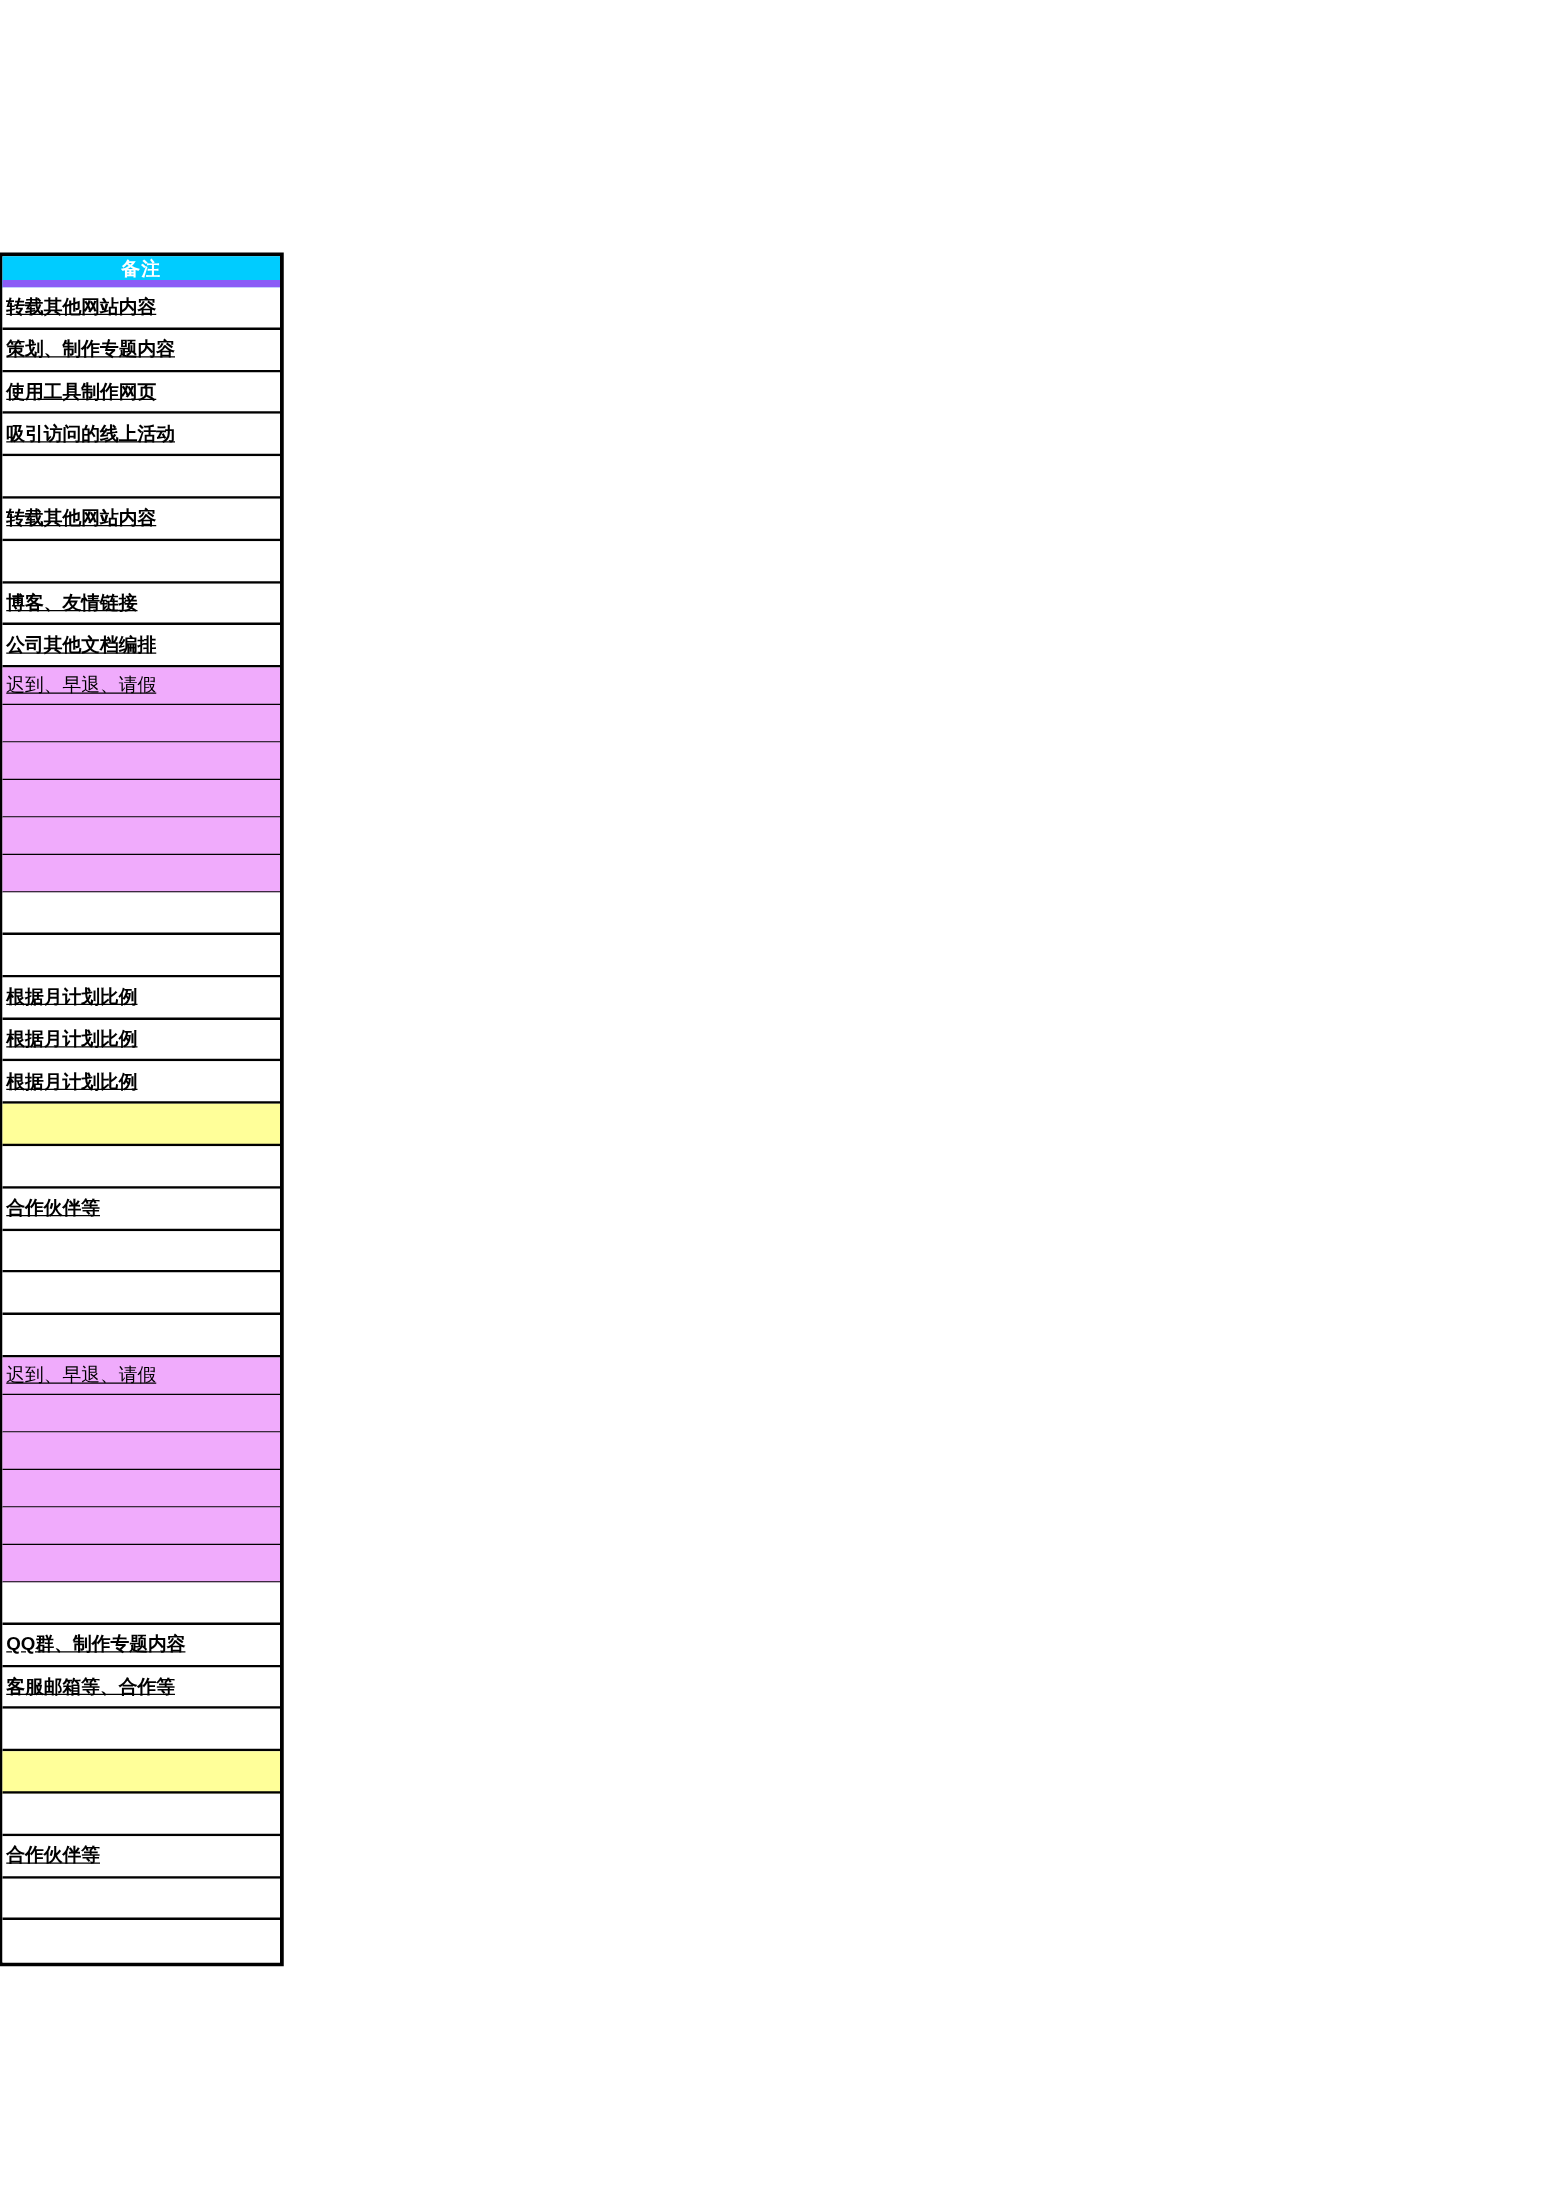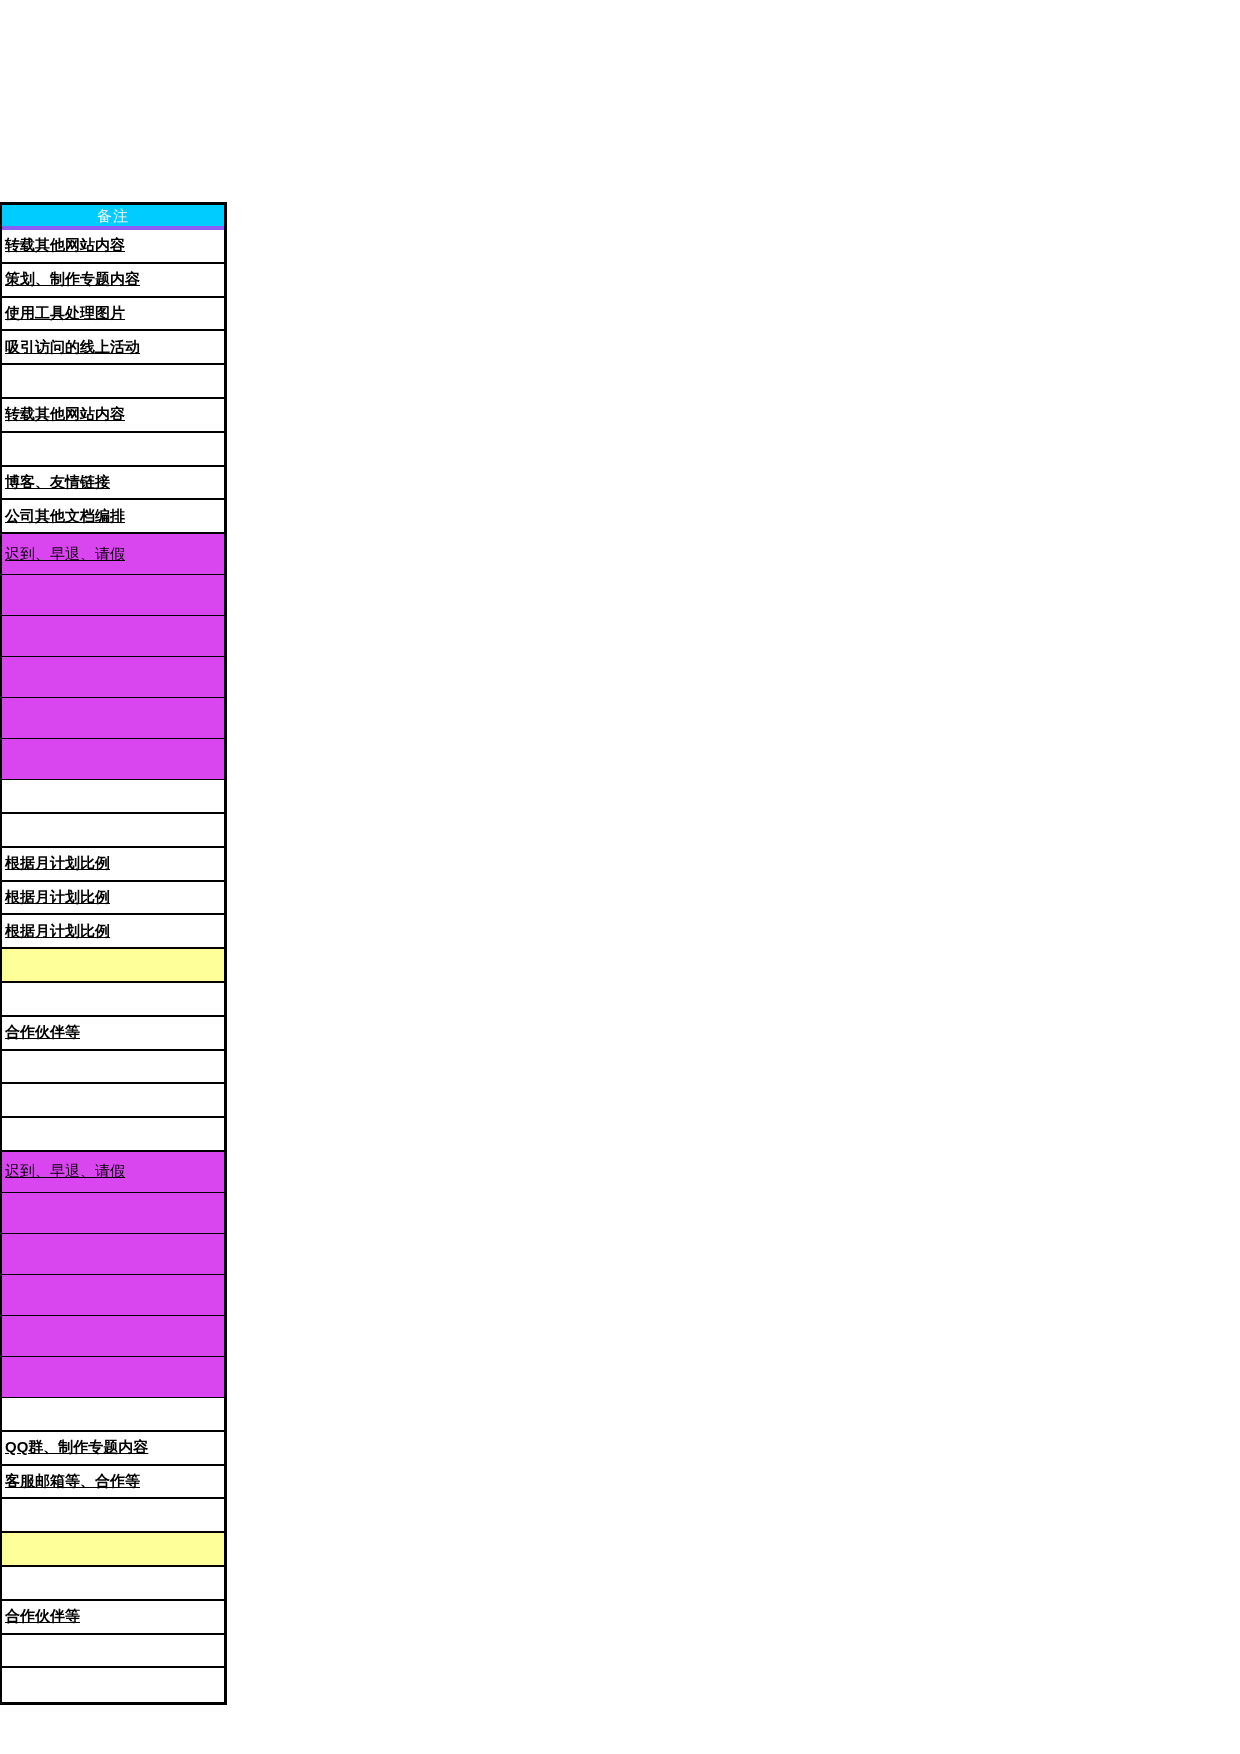--- a/index.html
+++ b/index.html
@@ -21,24 +21,24 @@
     top: 202px;
     width: 227px;
     box-sizing: border-box;
     border: 3px solid #000000;
     border-left-width: 2px;
     background: #ffffff;
   }
   .col-header {
     box-sizing: border-box;
     height: 25px;
-    border-bottom: 4px solid #8b5cf6;
+    border-bottom: 6px solid #8b5cf6;
     background: #00CCFF;
     color: #ffffff;
-    font-weight: normal;
+    font-weight: bold;
     font-size: 15px;
     line-height: 22px;
     text-align: center;
     letter-spacing: 1px;
   }
   .row {
     box-sizing: border-box;
     height: 33.8px;
     border-bottom: 2px solid #000000;
     display: flex;
@@ -47,43 +47,43 @@
     font-size: 15px;
     font-weight: bold;
     color: #000000;
     background: #ffffff;
     white-space: nowrap;
     overflow: hidden;
     text-decoration: underline;
   }
   .row:last-child { border-bottom: none; }
   .row.gray {
-    background: #d946ef;
+    background: #f0abfc;
     font-weight: normal;
     border-bottom-width: 1px;
-    height: 41px;
+    height: 30px;
   }
   .row.yellow { background: #FFFF99; }
   .cell-text { display: inline-block; }
 </style>
 </head>
 <body>
 
 <div class="canvas">
   <div class="remarks-column">
     <div class="col-header">备注</div>
     <div id="rows-container">
         <div class="row">
           <span class="cell-text">转载其他网站内容</span>
         </div>
         <div class="row">
           <span class="cell-text">策划、制作专题内容</span>
         </div>
         <div class="row">
-          <span class="cell-text">使用工具处理图片</span>
+          <span class="cell-text">使用工具制作网页</span>
         </div>
         <div class="row">
           <span class="cell-text">吸引访问的线上活动</span>
         </div>
         <div class="row">
           <span class="cell-text"></span>
         </div>
         <div class="row">
           <span class="cell-text">转载其他网站内容</span>
         </div>

